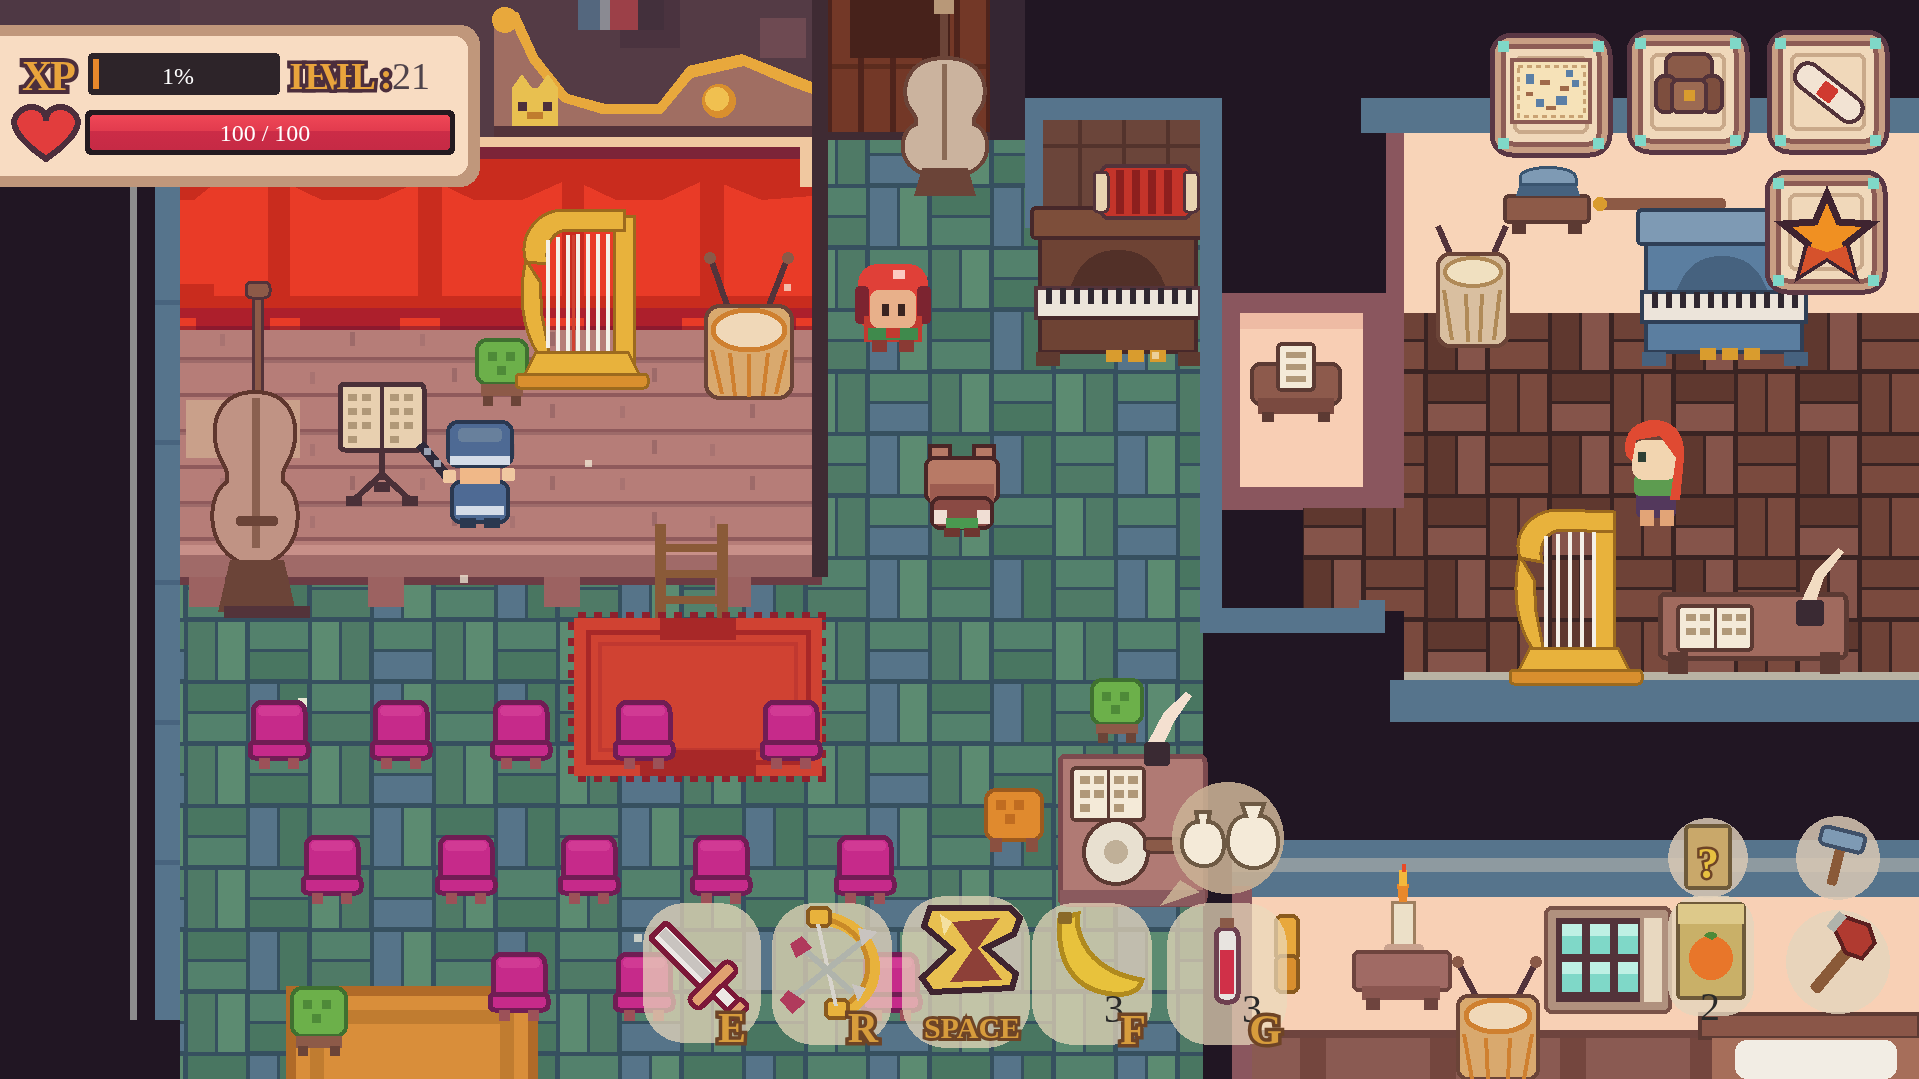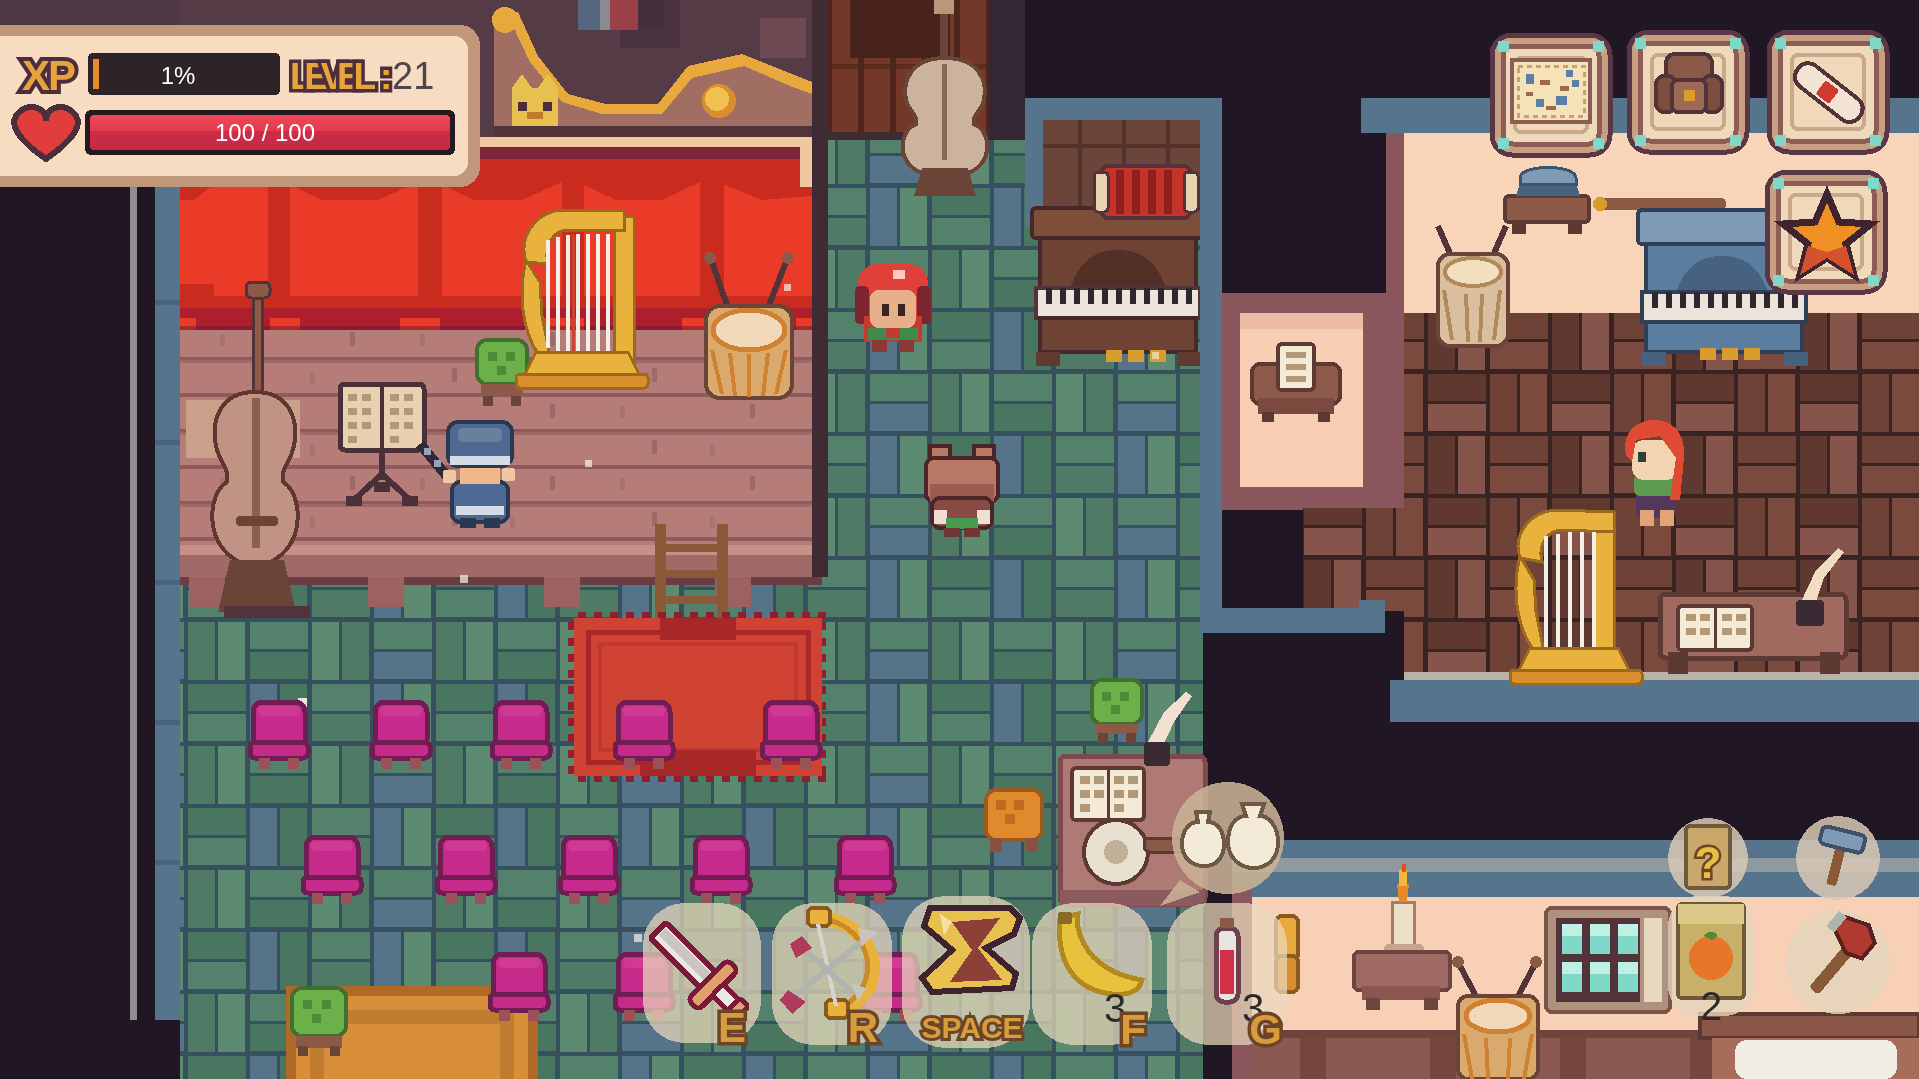--- a/index.html
+++ b/index.html
@@ -1,16 +1,16 @@
 <!DOCTYPE html>
 <html><head>
 <meta charset="utf-8">
 <style>
 html,body{margin:0;padding:0;background:#211623;overflow:hidden;}
-#stagewrap{position:relative;width:1609px;height:1079px;font-family:Liberation Sans, sans-serif;}
+#stagewrap{position:relative;width:1609px;height:1079px;font-family:Liberation Serif, serif;}
 svg{display:block;}
 </style>
 </head>
 <body>
 <div id="stagewrap">
 <svg width="1919" height="1079" viewBox="0 0 1919 1079" shape-rendering="crispEdges">
 <defs>
 <pattern id="teal" width="248" height="248" patternUnits="userSpaceOnUse">
 <rect width="248" height="248" fill="#36505f"></rect>
 <rect x="2" y="2" width="58" height="27" fill="#53816c"></rect>

